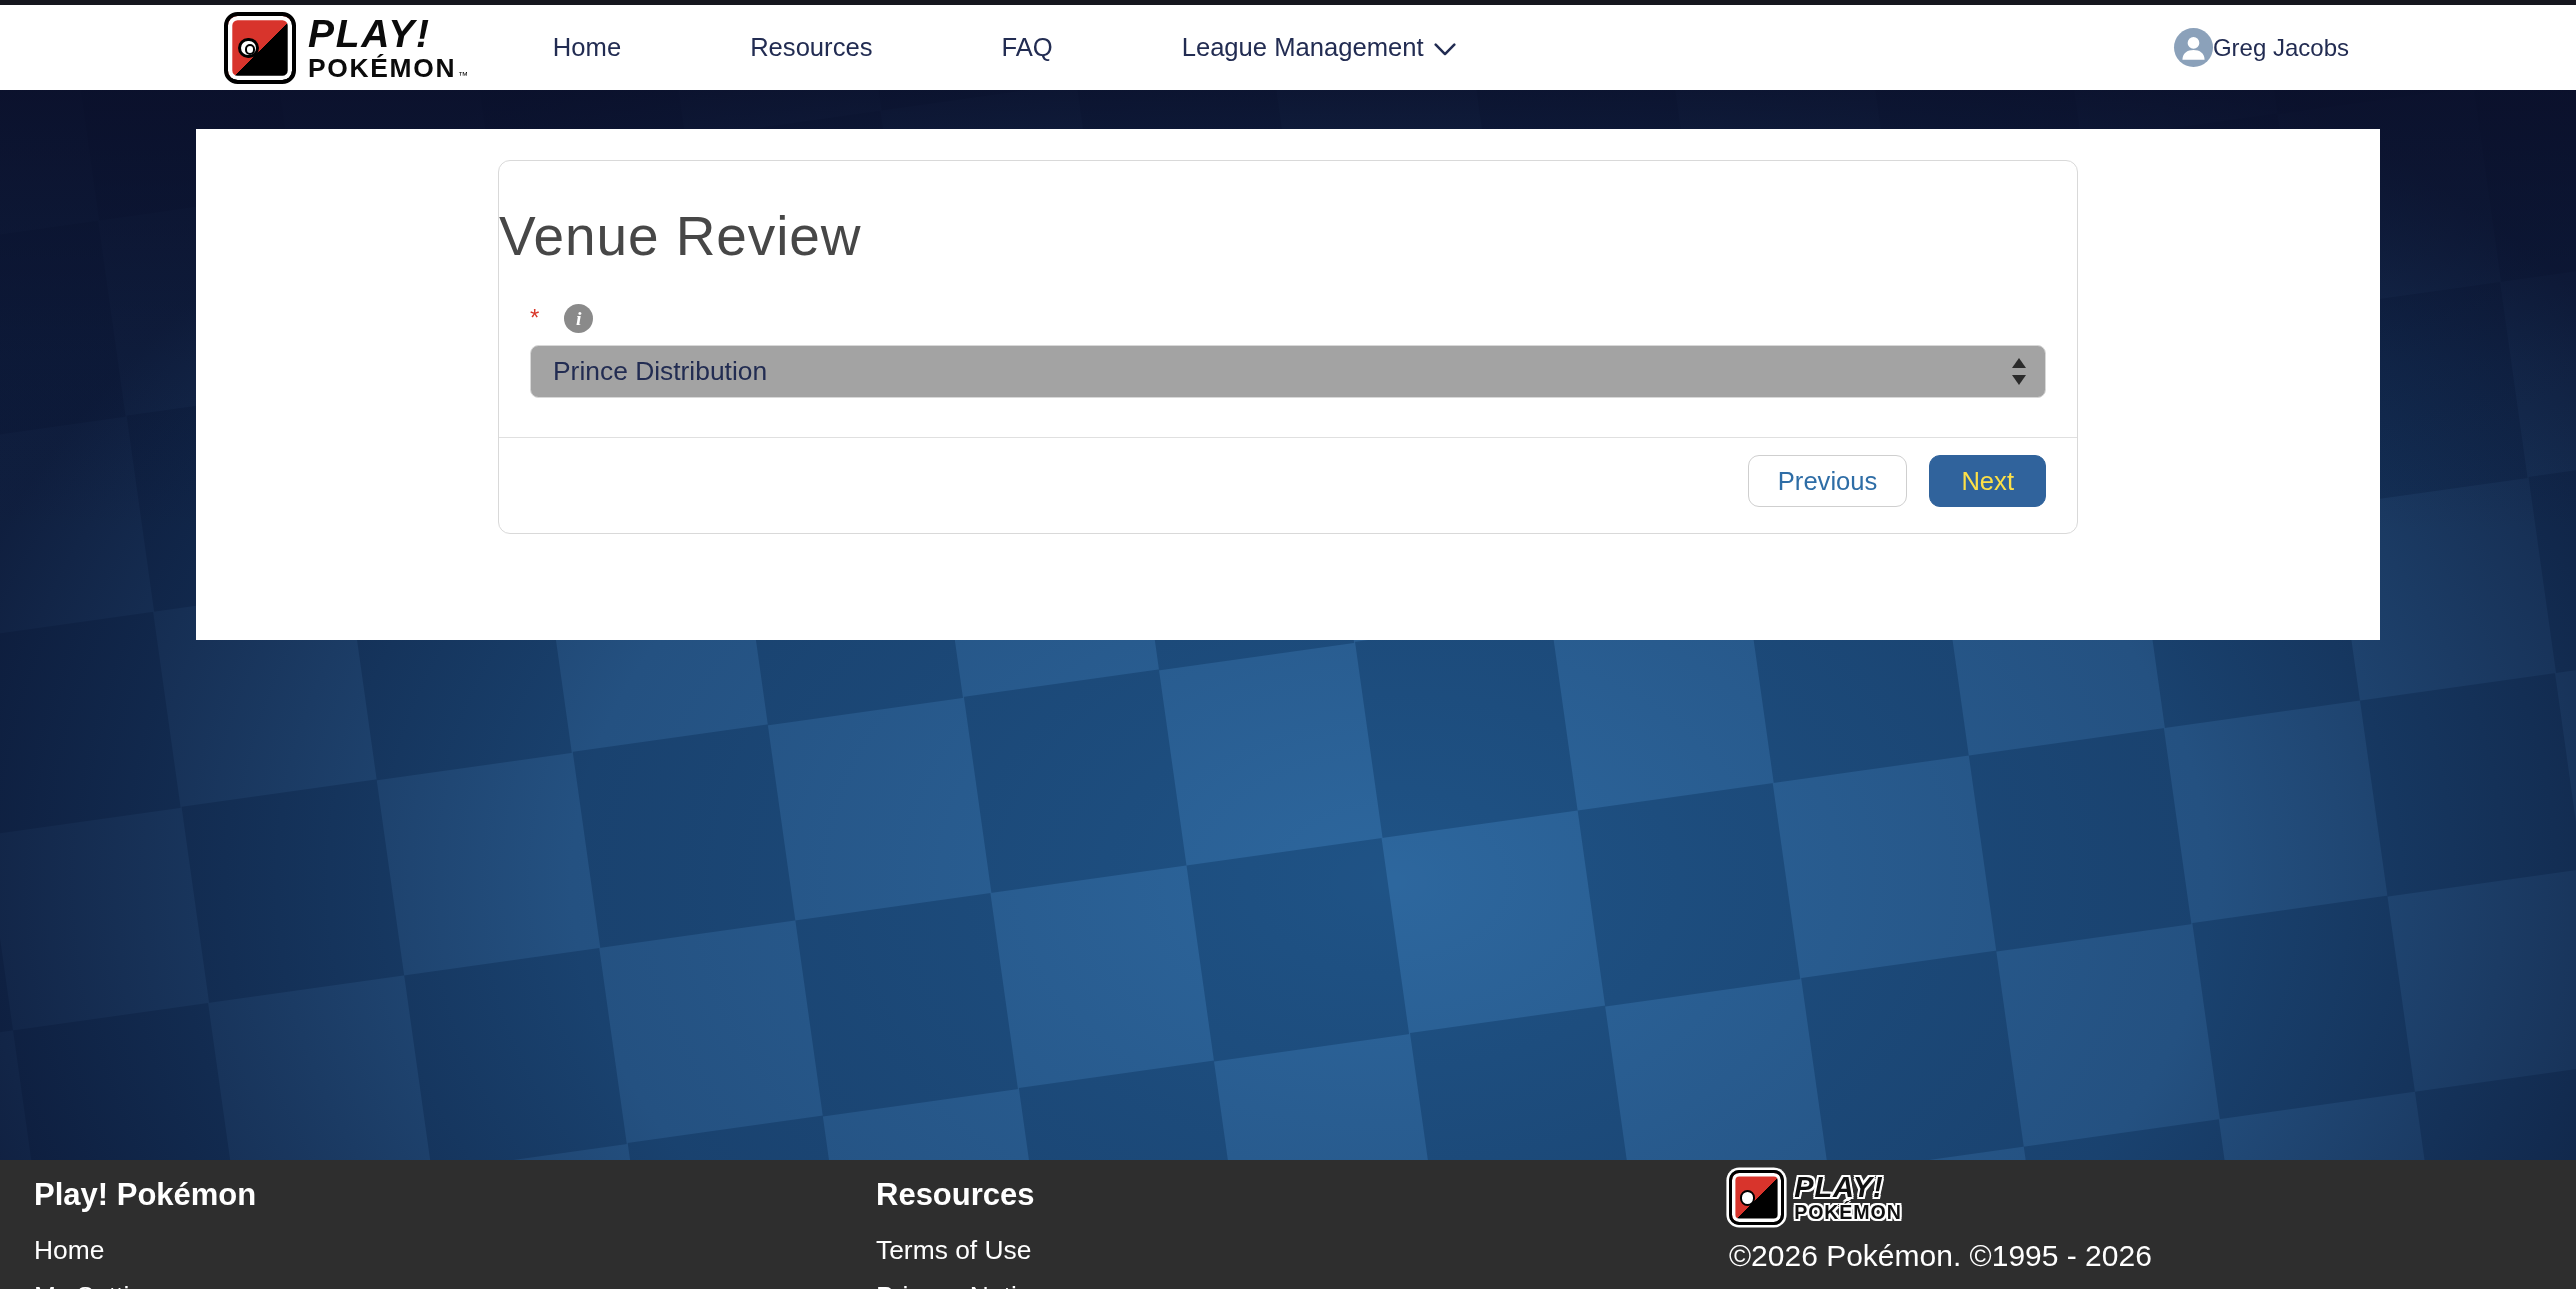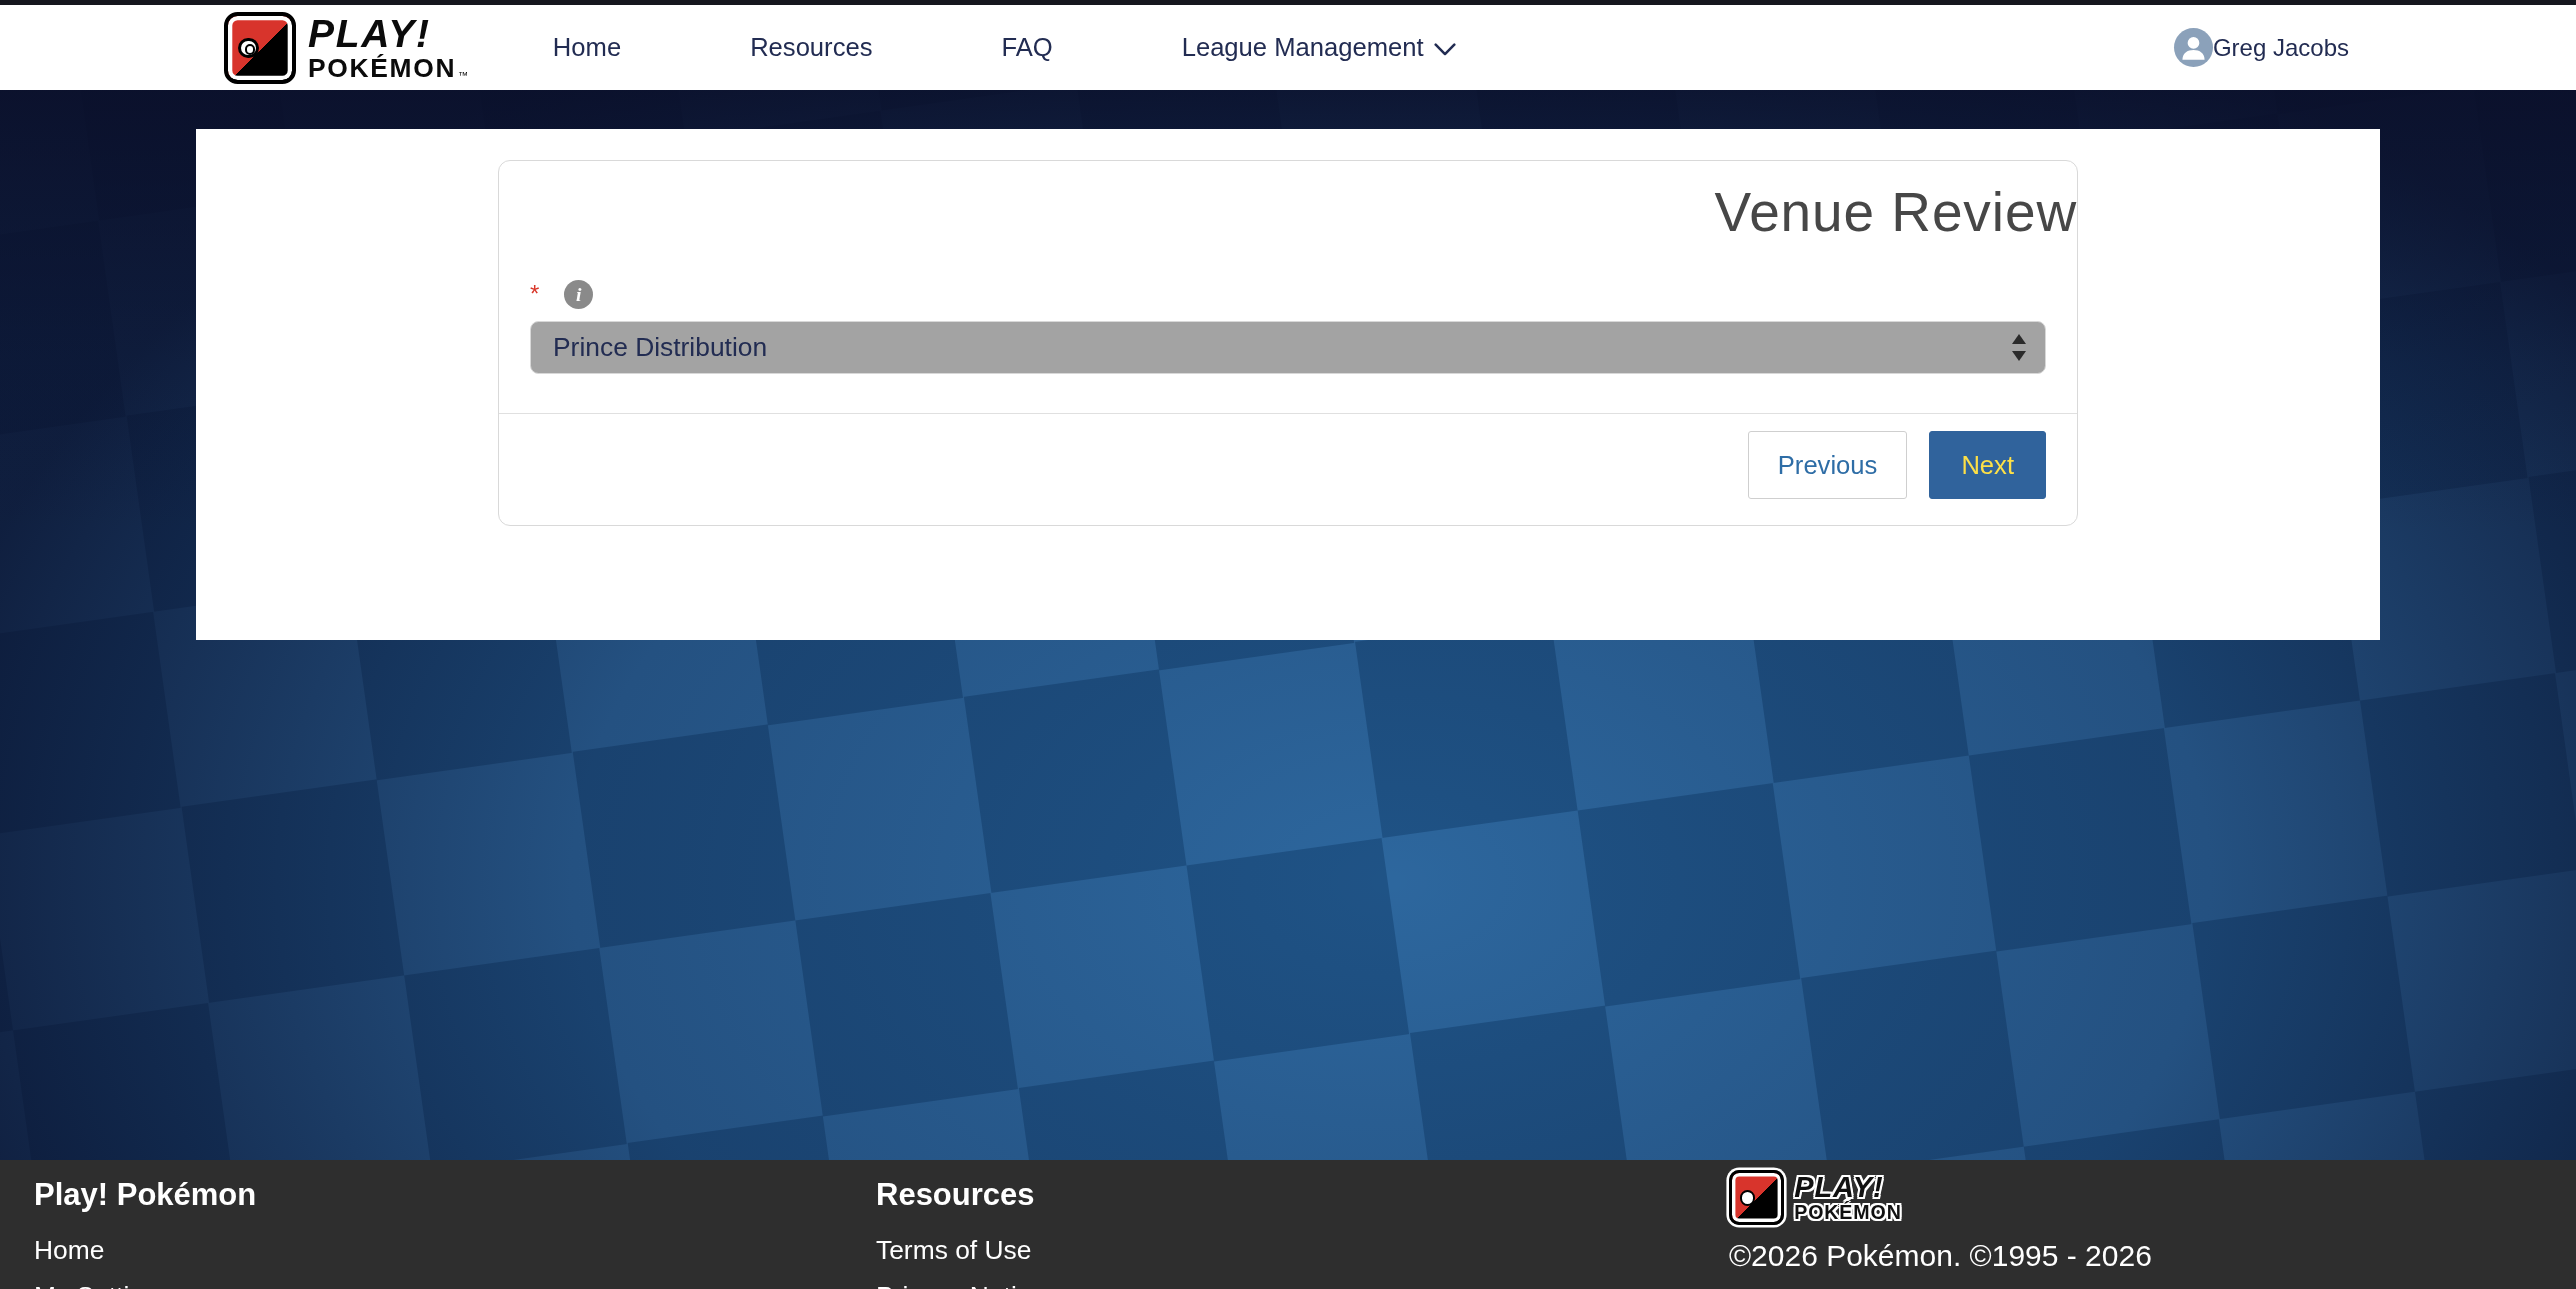--- a/index.html
+++ b/index.html
@@ -66,22 +66,22 @@
   .content-panel {
     position:absolute; left:196px; top:39px; width:2184px; height:511px;
     background:#ffffff; z-index:2;
   }
 
   .card {
     width:1580px; margin:31px auto 0; background:#fff;
     border:1.7px solid #d9d9d9; border-radius:12px;
   }
   .card-title {
-    text-align:right; font-size:55px; font-weight:400; color:#474747;
-    margin-top:19px; letter-spacing:0.9px;
+    text-align:left; font-size:55px; font-weight:400; color:#474747;
+    margin-top:43px; letter-spacing:0.9px;
   }
   .field { margin:36px 31px 0; }
   .field-label-row { display:flex; align-items:center; font-size:24px; color:#222c52; }
   .req { color:#d9372a; margin-right:6px; font-size:24px; align-self:flex-start; }
   .info-icon {
     width:29px; height:29px; border-radius:50%; background:#8a8a8a; color:#fff;
     display:flex; align-items:center; justify-content:center; margin-left:19px;
     font-family:"Liberation Serif", serif; font-style:italic; font-weight:700; font-size:19.6px;
     cursor:pointer; flex:none;
   }
@@ -90,21 +90,21 @@
     background:#a3a3a3; display:flex; align-items:center; justify-content:space-between;
     padding:0 19px 0 22px; cursor:pointer;
   }
   .select-value { font-size:26.4px; color:#222c52; }
   .stepper { display:flex; flex-direction:column; align-items:center; gap:6.8px; }
   .tri-up { width:0; height:0; border-left:7.7px solid transparent; border-right:7.7px solid transparent; border-bottom:10.2px solid #2b2b2b; }
   .tri-down { width:0; height:0; border-left:7.7px solid transparent; border-right:7.7px solid transparent; border-top:10.2px solid #2b2b2b; }
 
   .card-divider { border:none; border-top:1.7px solid #e0e0e0; margin-top:39px; }
   .button-row { display:flex; justify-content:flex-end; gap:22px; padding:17px 31px 25.6px; }
-  .btn { font-family:"Liberation Sans", sans-serif; font-size:25.6px; height:68px; border-radius:3px; cursor:pointer; }
+  .btn { font-family:"Liberation Sans", sans-serif; font-size:25.6px; height:52px; border-radius:11px; cursor:pointer; }
   .btn-previous { background:#fff; border:1.7px solid #cfcfcf; color:#2e6da6; padding:0 29px; }
   .btn-next { background:#30639c; border:1.7px solid #30639c; color:#fde047; padding:0 31px; }
 
   
   .footer { position:relative; height:129px; background:#2e2e2e; color:#fff; overflow:hidden; z-index:5; }
   .f-col { position:absolute; top:17px; }
   .f-col-1 { left:34px; }
   .f-col-2 { left:876px; }
   .f-heading { font-size:31px; font-weight:700; margin-bottom:22px; }
   .f-link { font-size:26.4px; margin-bottom:15.3px; cursor:pointer; }

